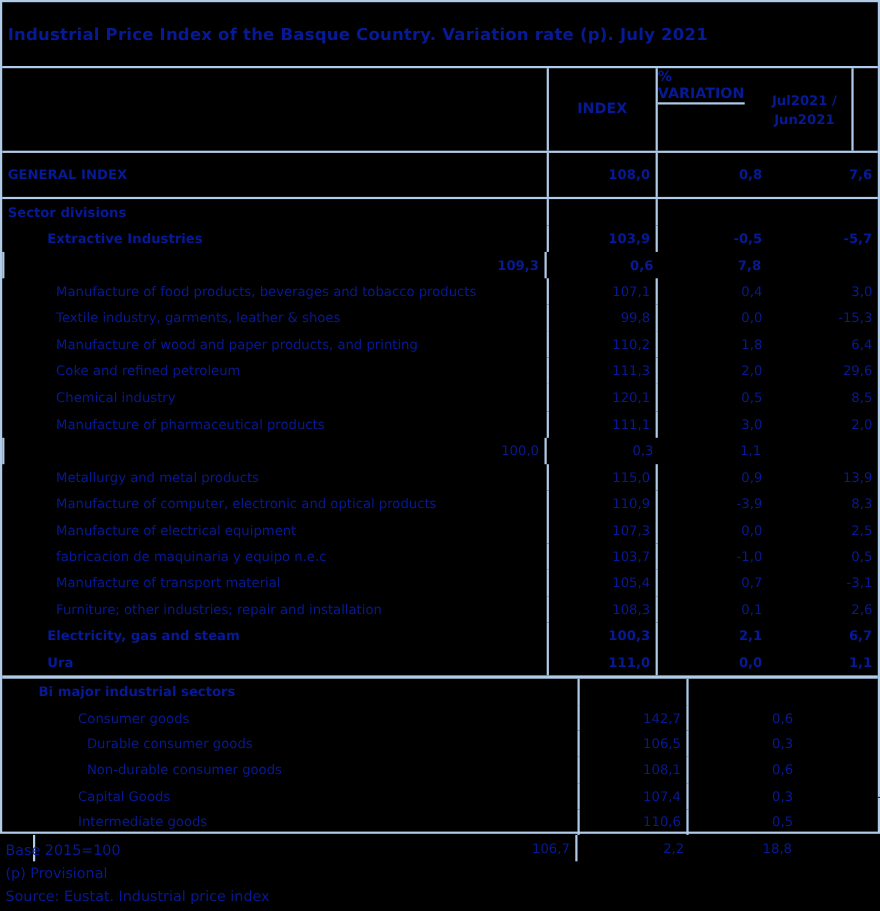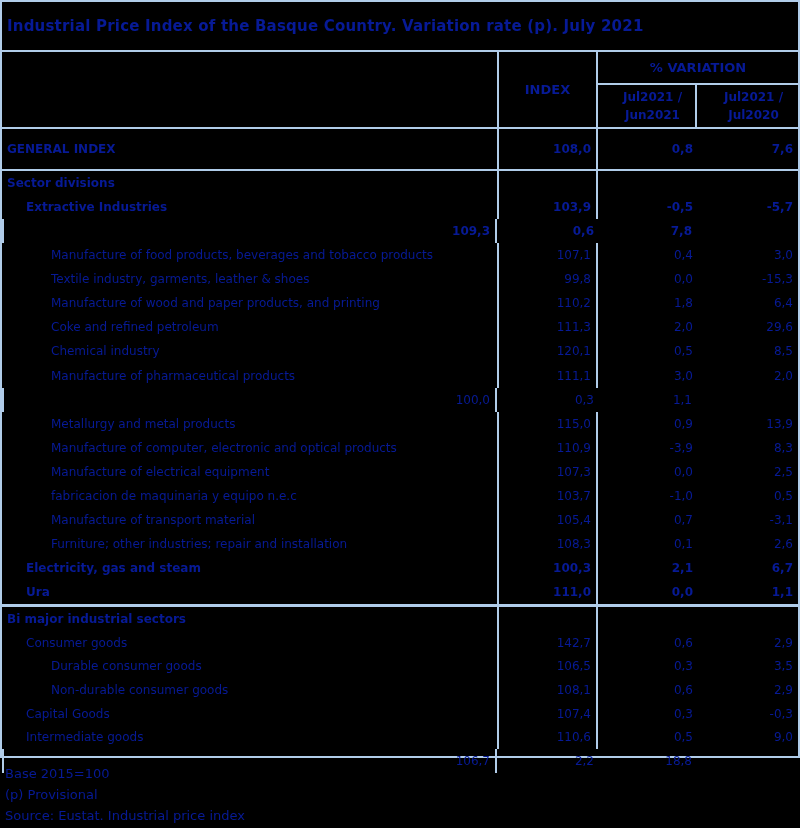--- a/index.html
+++ b/index.html
@@ -14,21 +14,21 @@
     font-family: "DejaVu Sans", "Liberation Sans", sans-serif;
     overflow: hidden;
   }
   .table {
     width: 800px;
     height: 758px;
     box-sizing: border-box;
     border: 2px solid var(--border, #b0cce9);
   }
   .title-row {
-    height: 50px;
+    height: 60px;
     box-sizing: border-box;
     border-bottom: 2px solid var(--border);
     display: flex;
     align-items: center;
     padding-left: 5px;
     font-size: 15px;
     font-weight: bold;
     letter-spacing: 0.2px;
   }
   .header {
@@ -41,21 +41,21 @@
   }
   .h-index {
     box-sizing: border-box;
     border-left: 2px solid var(--border);
     border-right: 2px solid var(--border);
     display: flex;
     align-items: center;
     justify-content: center;
     font-size: 13px;
   }
-  .h-var { display: flex; flex-direction: column; }
+  .h-var { display: flex; flex-direction: row; }
   .h-var-top {
     height: 33px;
     box-sizing: border-box;
     border-bottom: 2px solid var(--border);
     display: flex;
     align-items: center;
     justify-content: center;
     font-size: 13px;
   }
   .h-var-bottom {
@@ -99,30 +99,30 @@
   .cell.label { padding-left: 5px; }
   .cell.index {
     border-left: 2px solid var(--border);
     border-right: 2px solid var(--border);
     justify-content: flex-end;
     padding-right: 5px;
   }
   .cell.v1 { justify-content: flex-end; padding-right: 4px; }
   .cell.v2 { justify-content: flex-end; padding-right: 5px; }
   .row.bold .cell { font-weight: bold; }
-  .row.indent-1 .cell.label { padding-left: 24px; }
+  .row.indent-1 .cell.label { padding-left: 41px; }
   .row.indent-2 .cell.label { padding-left: 49px; }
 
   .section { display: flex; flex-direction: column; }
   .section.first {
     height: 436px;
     box-sizing: border-box;
     border-bottom: 3px solid var(--border);
   }
-  .section.second { height: 166px; }
+  .section.second { height: 166px; margin-left: 28px; }
 
   .footer { padding: 5px 0 0 5px; }
   .fn { font-size: 13px; line-height: 21px; }
   .fn.bold { font-weight: normal; }
 </style>
 </head>
 <body>
 
 <div class="page">
   <div class="table">

